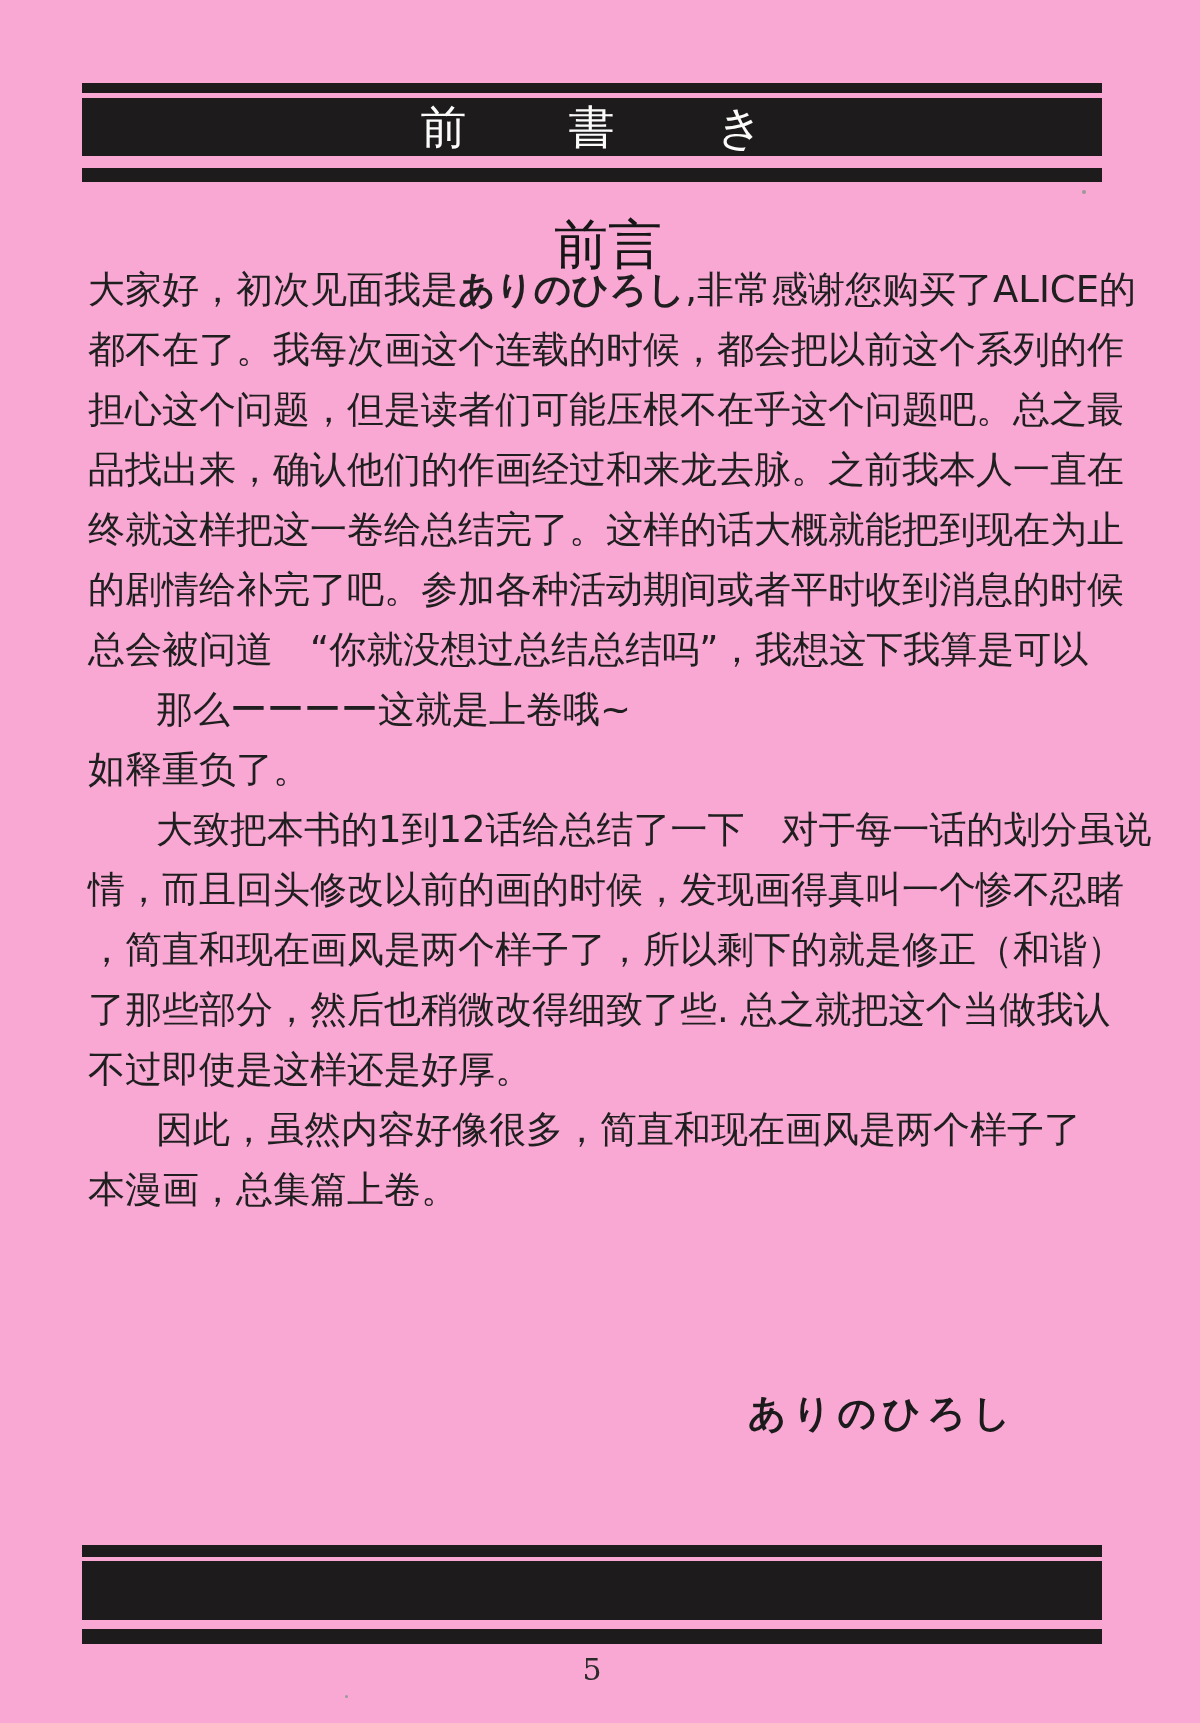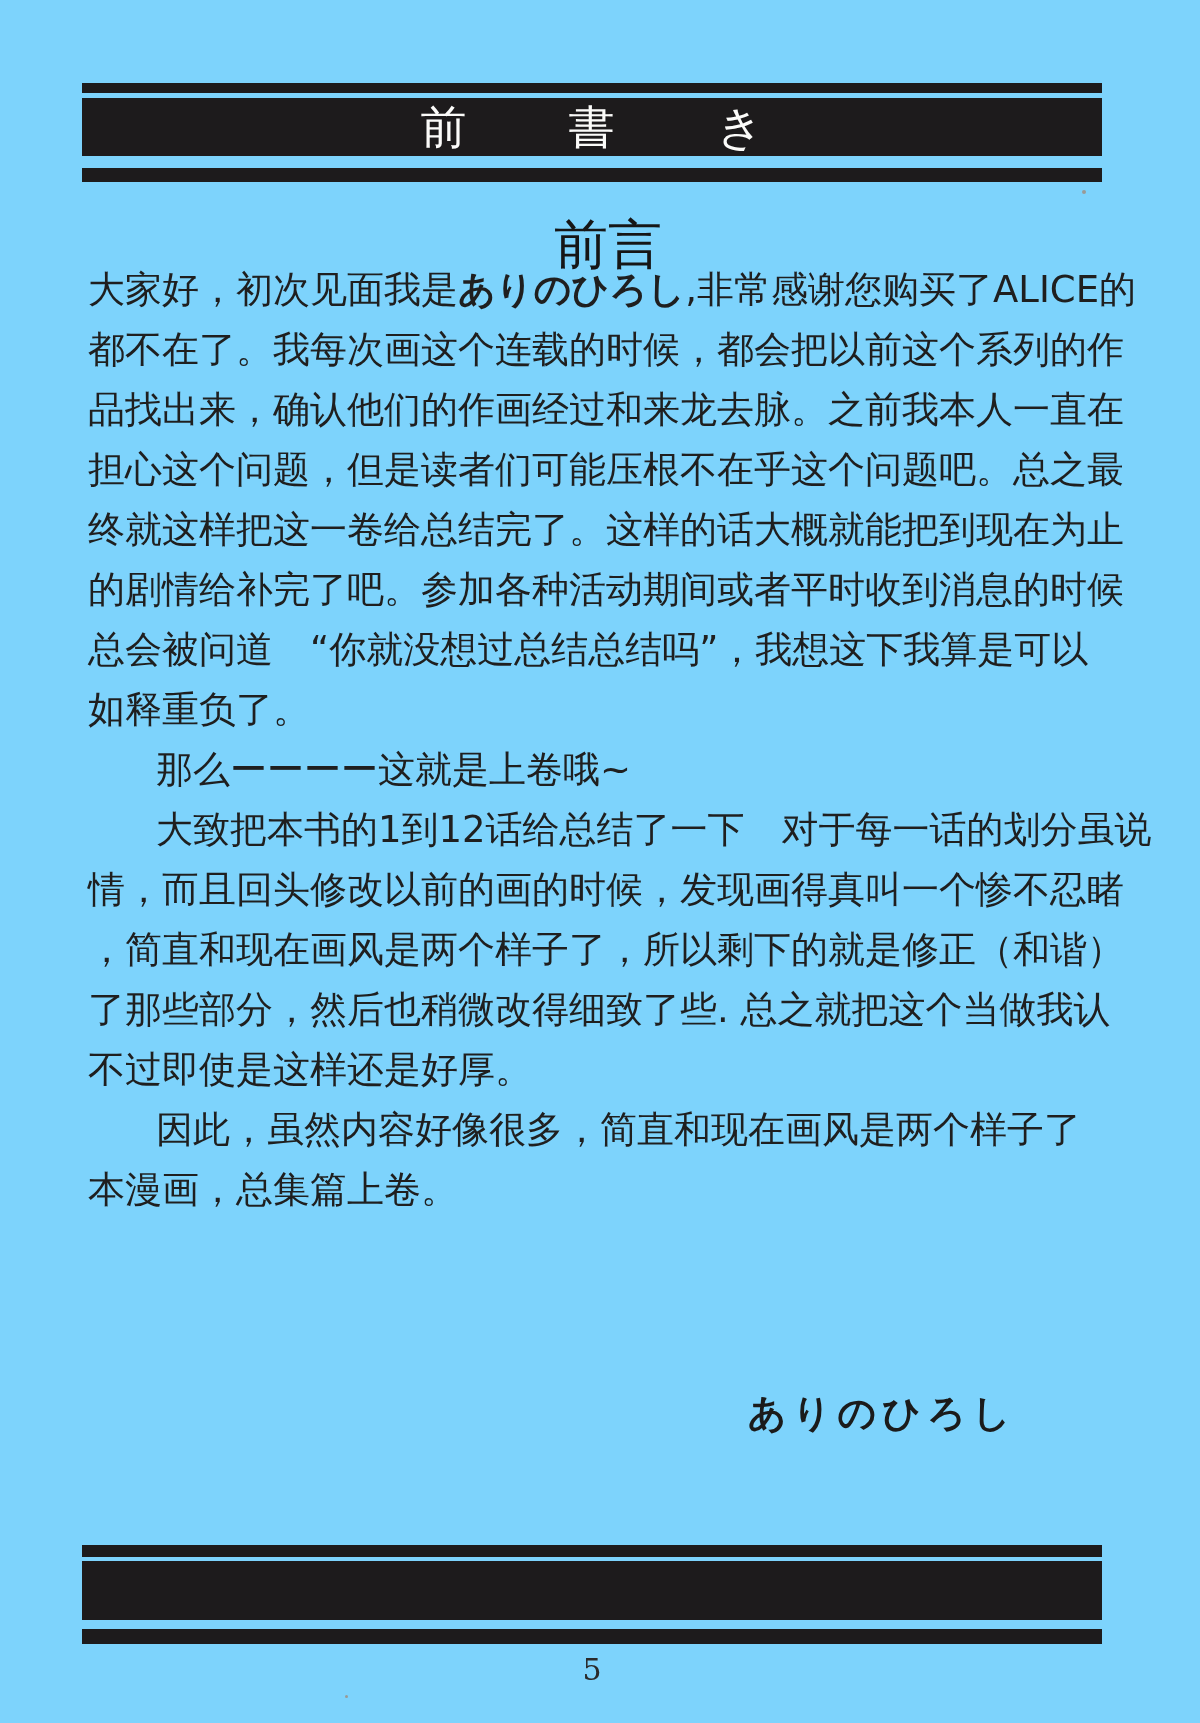--- a/index.html
+++ b/index.html
@@ -4,21 +4,21 @@
 <style>
   html, body {
     margin: 0;
     padding: 0;
     background: #e8e8e6;
   }
   .page {
     position: relative;
     width: 1200px;
     height: 1723px;
-    background: #7dd3fc;
+    background: #f9a8d4;
     font-family: "DejaVu Sans", sans-serif;
     color: #1f1f1f;
     overflow: hidden;
   }
   
   .bar {
     position: absolute;
     left: 82px;
     width: 1020px;
     background: #1d1b1c;
@@ -117,27 +117,27 @@
   <div class="bar t-thick banner-title-bar">
     <span class="banner-title">前　書　き</span>
   </div>
   <div class="bar t-thin2"></div>
 
   <h1 class="heading">前言</h1>
 
   <div class="body-text">
     <div class="line"><span>大家好，初次见面我是</span><span class="b">ありのひろし</span><span>,非常感谢您购买了ALICE的</span></div>
     <div class="line">都不在了。我每次画这个连载的时候，都会把以前这个系列的作</div>
+    <div class="line">担心这个问题，但是读者们可能压根不在乎这个问题吧。总之最</div>
     <div class="line">品找出来，确认他们的作画经过和来龙去脉。之前我本人一直在</div>
-    <div class="line">担心这个问题，但是读者们可能压根不在乎这个问题吧。总之最</div>
     <div class="line">终就这样把这一卷给总结完了。这样的话大概就能把到现在为止</div>
     <div class="line">的剧情给补完了吧。参加各种活动期间或者平时收到消息的时候</div>
     <div class="line">总会被问道　“你就没想过总结总结吗”，我想这下我算是可以</div>
+    <div class="line indent">那么ーーーー这就是上卷哦~</div>
     <div class="line">如释重负了。</div>
-    <div class="line indent">那么ーーーー这就是上卷哦~</div>
     <div class="line indent">大致把本书的1到12话给总结了一下　对于每一话的划分虽说</div>
     <div class="line">情，而且回头修改以前的画的时候，发现画得真叫一个惨不忍睹</div>
     <div class="line">，简直和现在画风是两个样子了，所以剩下的就是修正（和谐）</div>
     <div class="line">了那些部分，然后也稍微改得细致了些. 总之就把这个当做我认</div>
     <div class="line">不过即使是这样还是好厚。</div>
     <div class="line indent">因此，虽然内容好像很多，简直和现在画风是两个样子了</div>
     <div class="line">本漫画，总集篇上卷。</div>
   </div>
 
   <div class="signature">ありのひろし</div>

